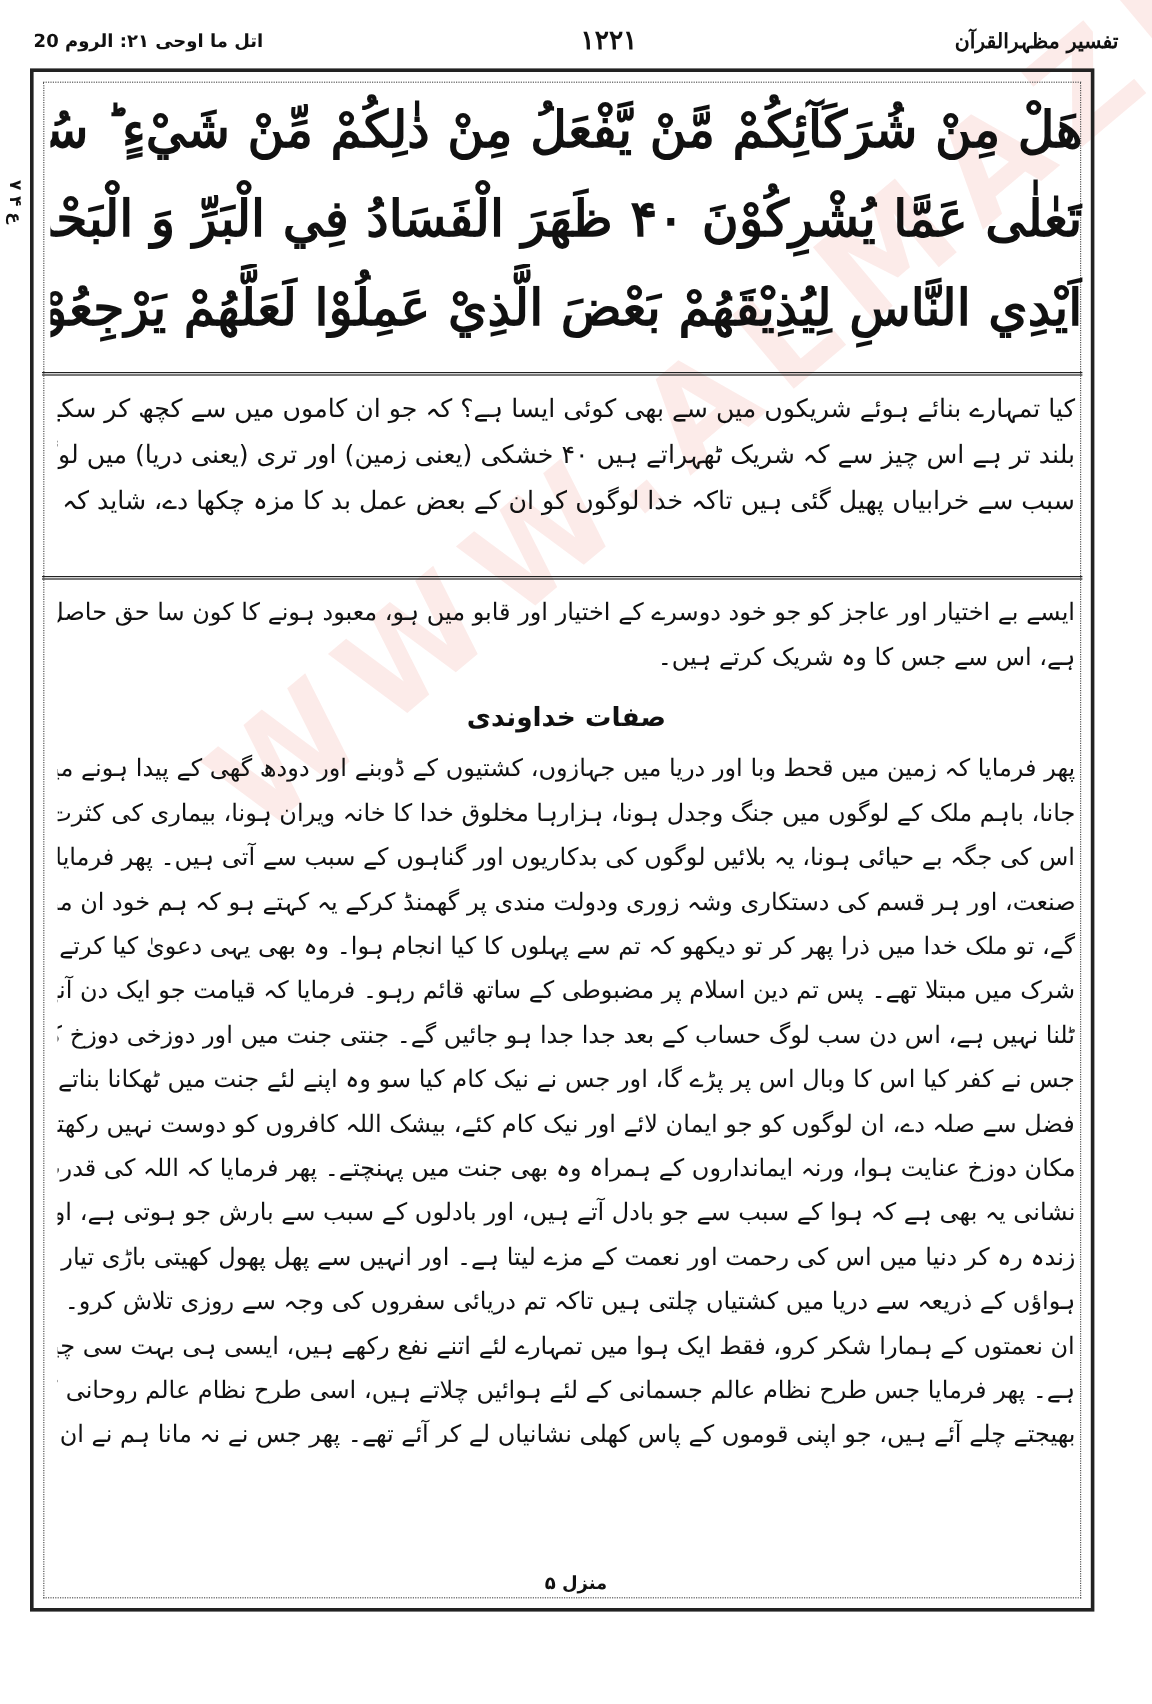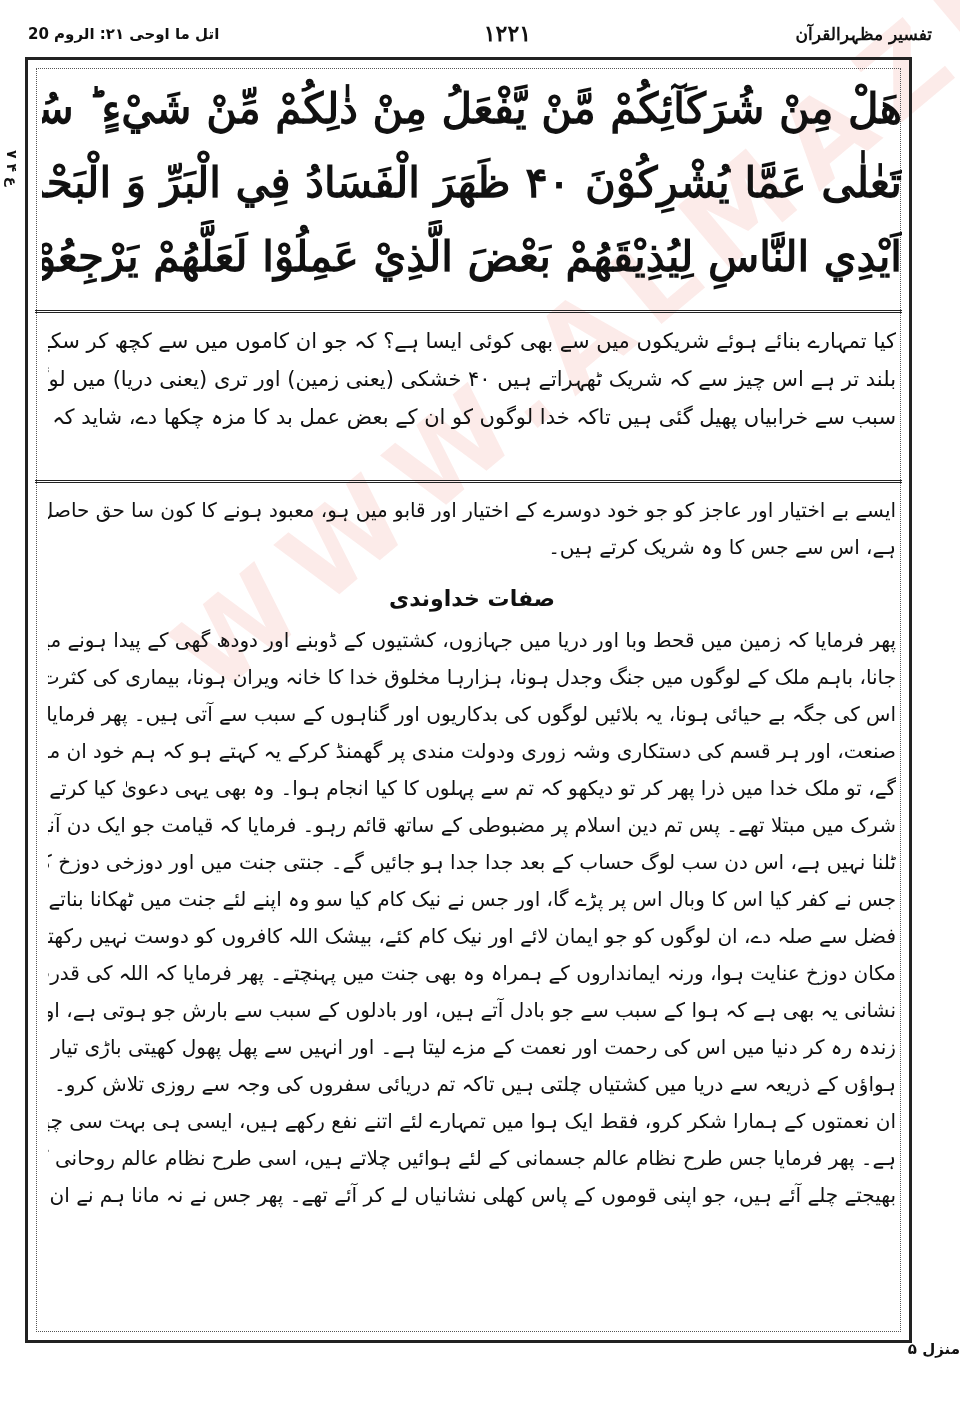--- a/index.html
+++ b/index.html
@@ -65,21 +65,21 @@
     font-family: "DejaVu Sans", sans-serif; font-size: 20px;
     line-height: 37px; height: 37px; white-space: nowrap; overflow: hidden;
     text-align: justify; text-align-last: justify;
   }
   .cm-line.last { text-align-last: right; }
   .section-heading {
     font-family: "DejaVu Sans", sans-serif; font-weight: bold; font-size: 22px;
     text-align: center; line-height: 46px; height: 46px; margin-top: 10px;
   }
   .footer {
-    position: absolute; left: 0; right: 0; top: 1340px; 
+    position: absolute; left: 0; right: 0; top: 1310px; text-align: center;
     direction: rtl; font-size: 15px; font-weight: bold;
   }
 </style>
 </head>
 <body>
 
 <div class="watermark">WWW.ALMAZHAR.COM</div>
 
 <header class="header">
   <span class="book-title">تفسیر مظہرالقرآن</span>

